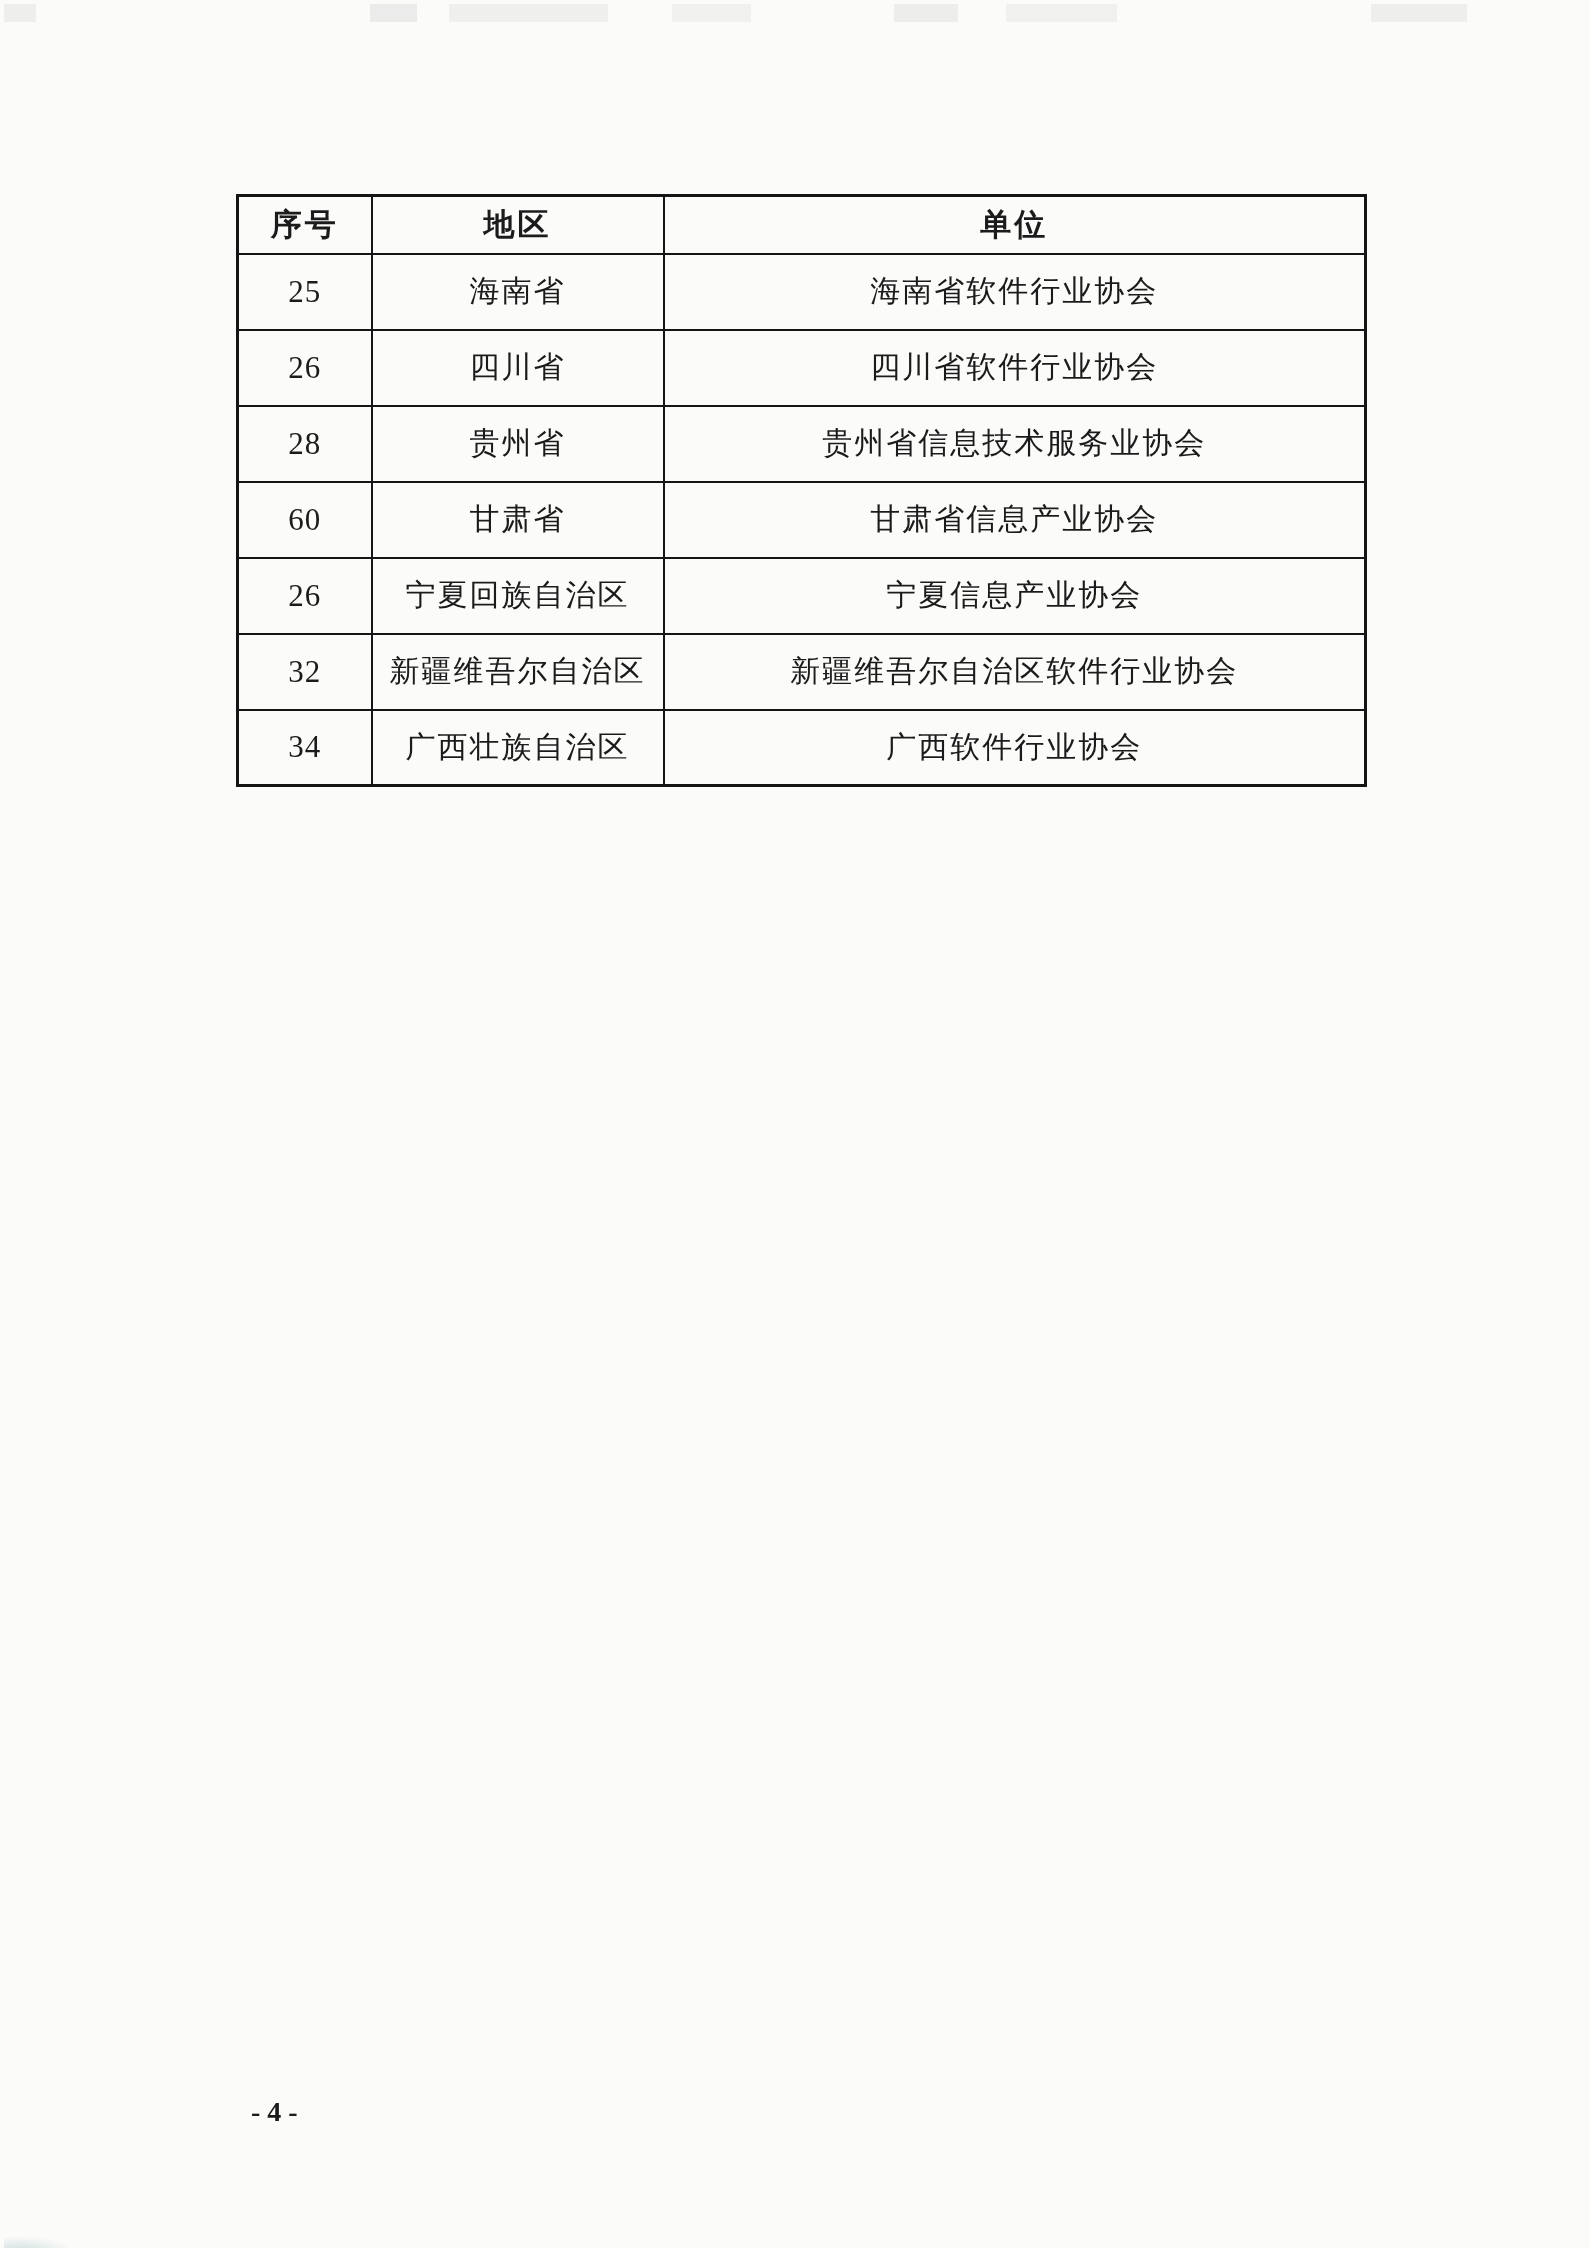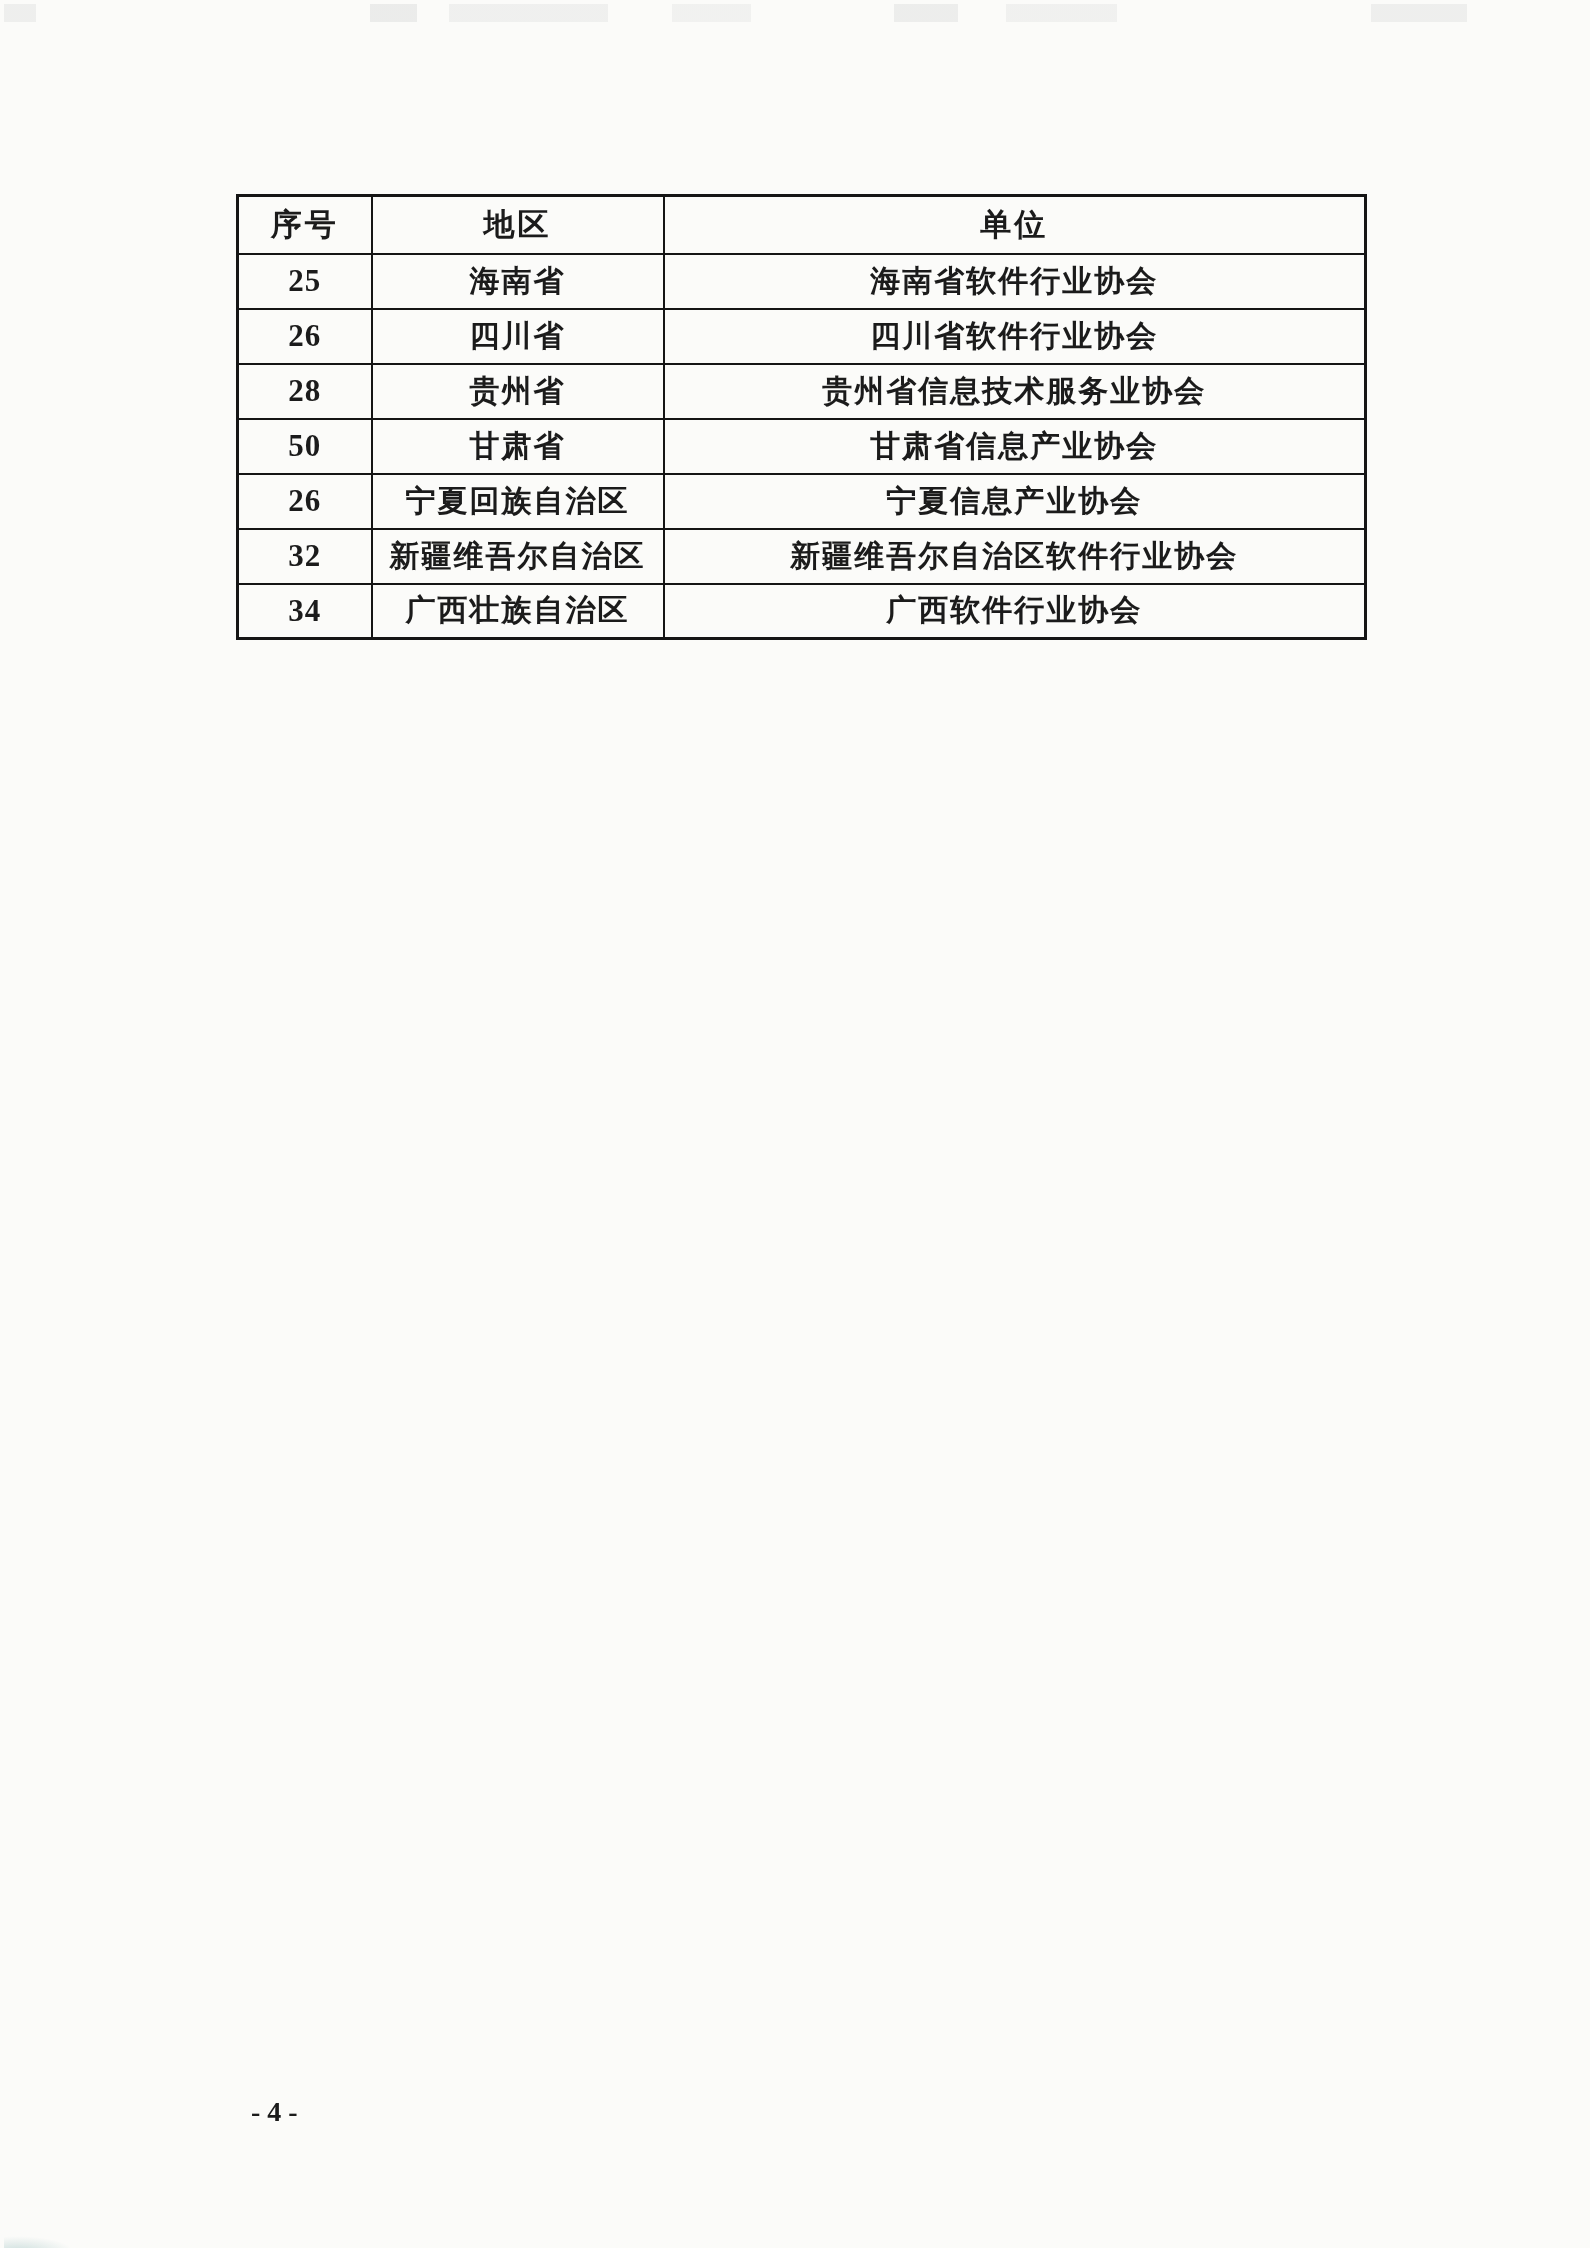--- a/index.html
+++ b/index.html
@@ -64,23 +64,23 @@
     white-space: nowrap;
   }
   .doc-table { border: 3.5px solid var(--line); }
   .doc-table thead th {
     height: 58px;
     font-size: 31px;
     font-weight: 700;
     letter-spacing: 3px;
   }
   .doc-table tbody td {
-    height: 55px;
+    height: 76px;
     font-size: 30px;
-    font-weight: 700;
+    font-weight: 400;
   }
   .doc-table td.cell-no {
     font-size: 31px;
     letter-spacing: 1px;
     font-family: "Liberation Serif", "DejaVu Serif", serif;
   }
   .doc-table td.cell-region { letter-spacing: 2px; }
   .doc-table td.cell-unit   { letter-spacing: 2px; }
   .page-number {
     position: absolute;
@@ -122,21 +122,21 @@
           <td class="cell-no">26</td>
           <td class="cell-region">四川省</td>
           <td class="cell-unit">四川省软件行业协会</td>
         </tr>
         <tr>
           <td class="cell-no">28</td>
           <td class="cell-region">贵州省</td>
           <td class="cell-unit">贵州省信息技术服务业协会</td>
         </tr>
         <tr>
-          <td class="cell-no">50</td>
+          <td class="cell-no">60</td>
           <td class="cell-region">甘肃省</td>
           <td class="cell-unit">甘肃省信息产业协会</td>
         </tr>
         <tr>
           <td class="cell-no">26</td>
           <td class="cell-region">宁夏回族自治区</td>
           <td class="cell-unit">宁夏信息产业协会</td>
         </tr>
         <tr>
           <td class="cell-no">32</td>

